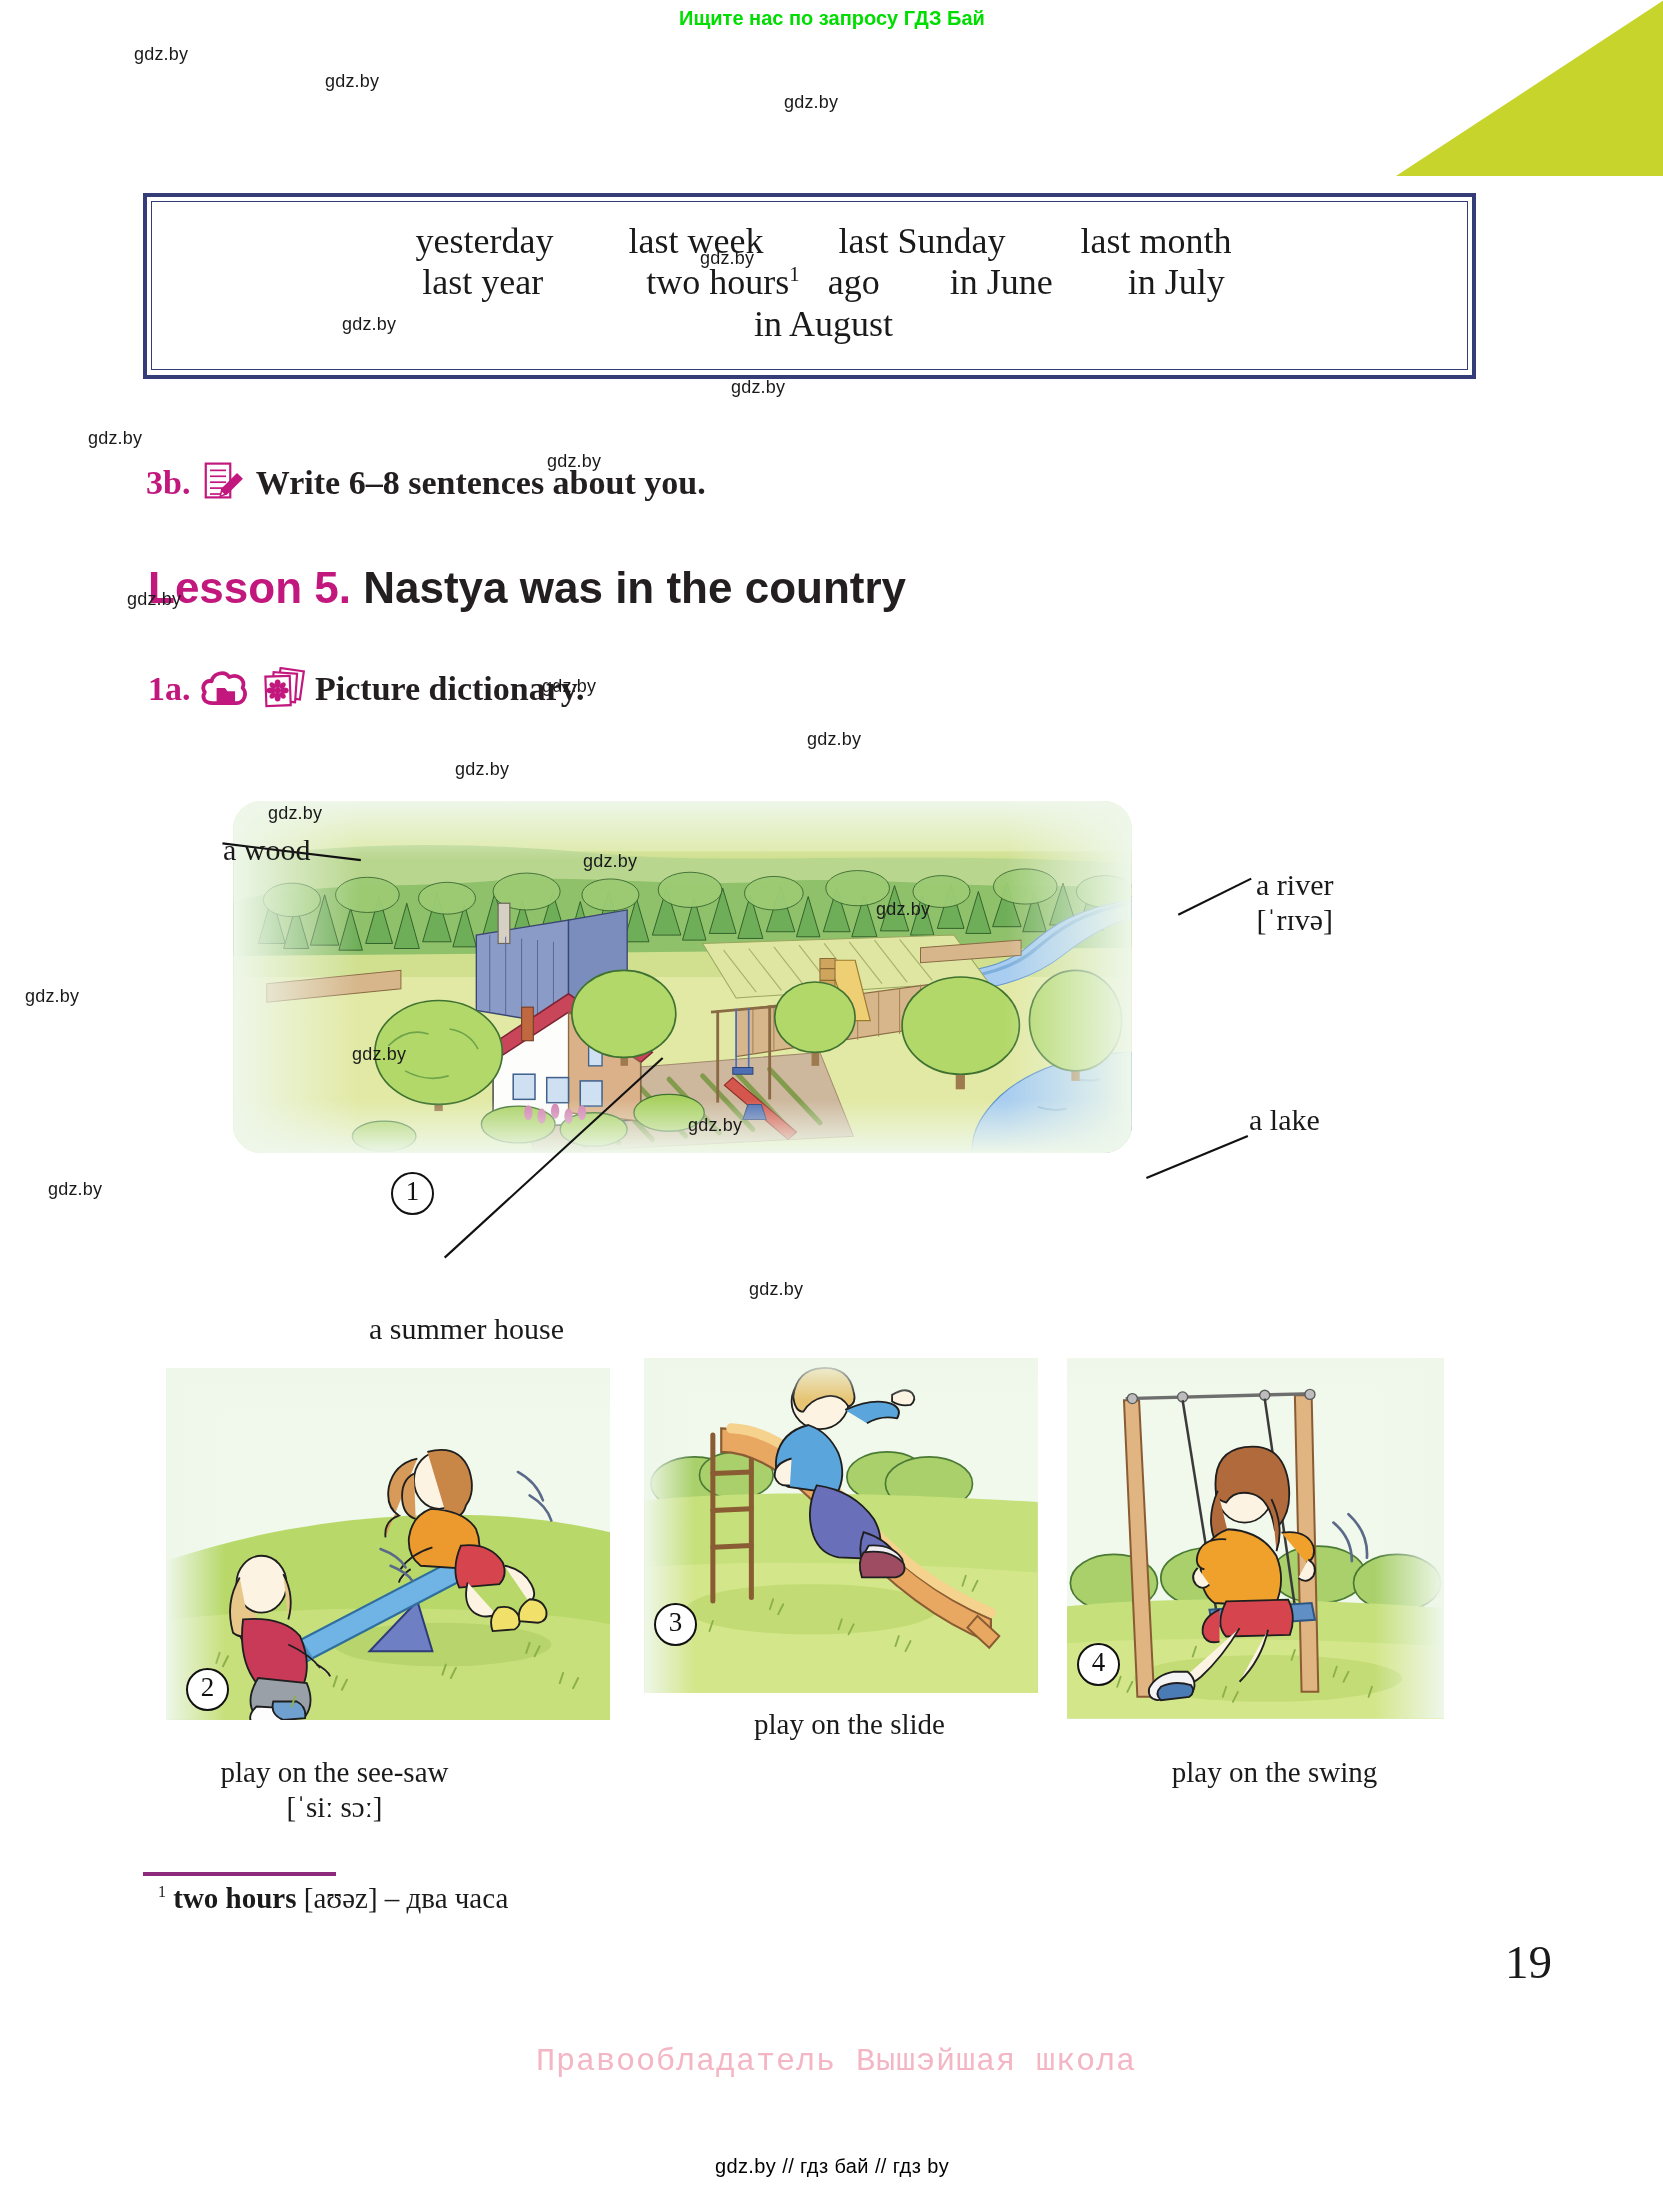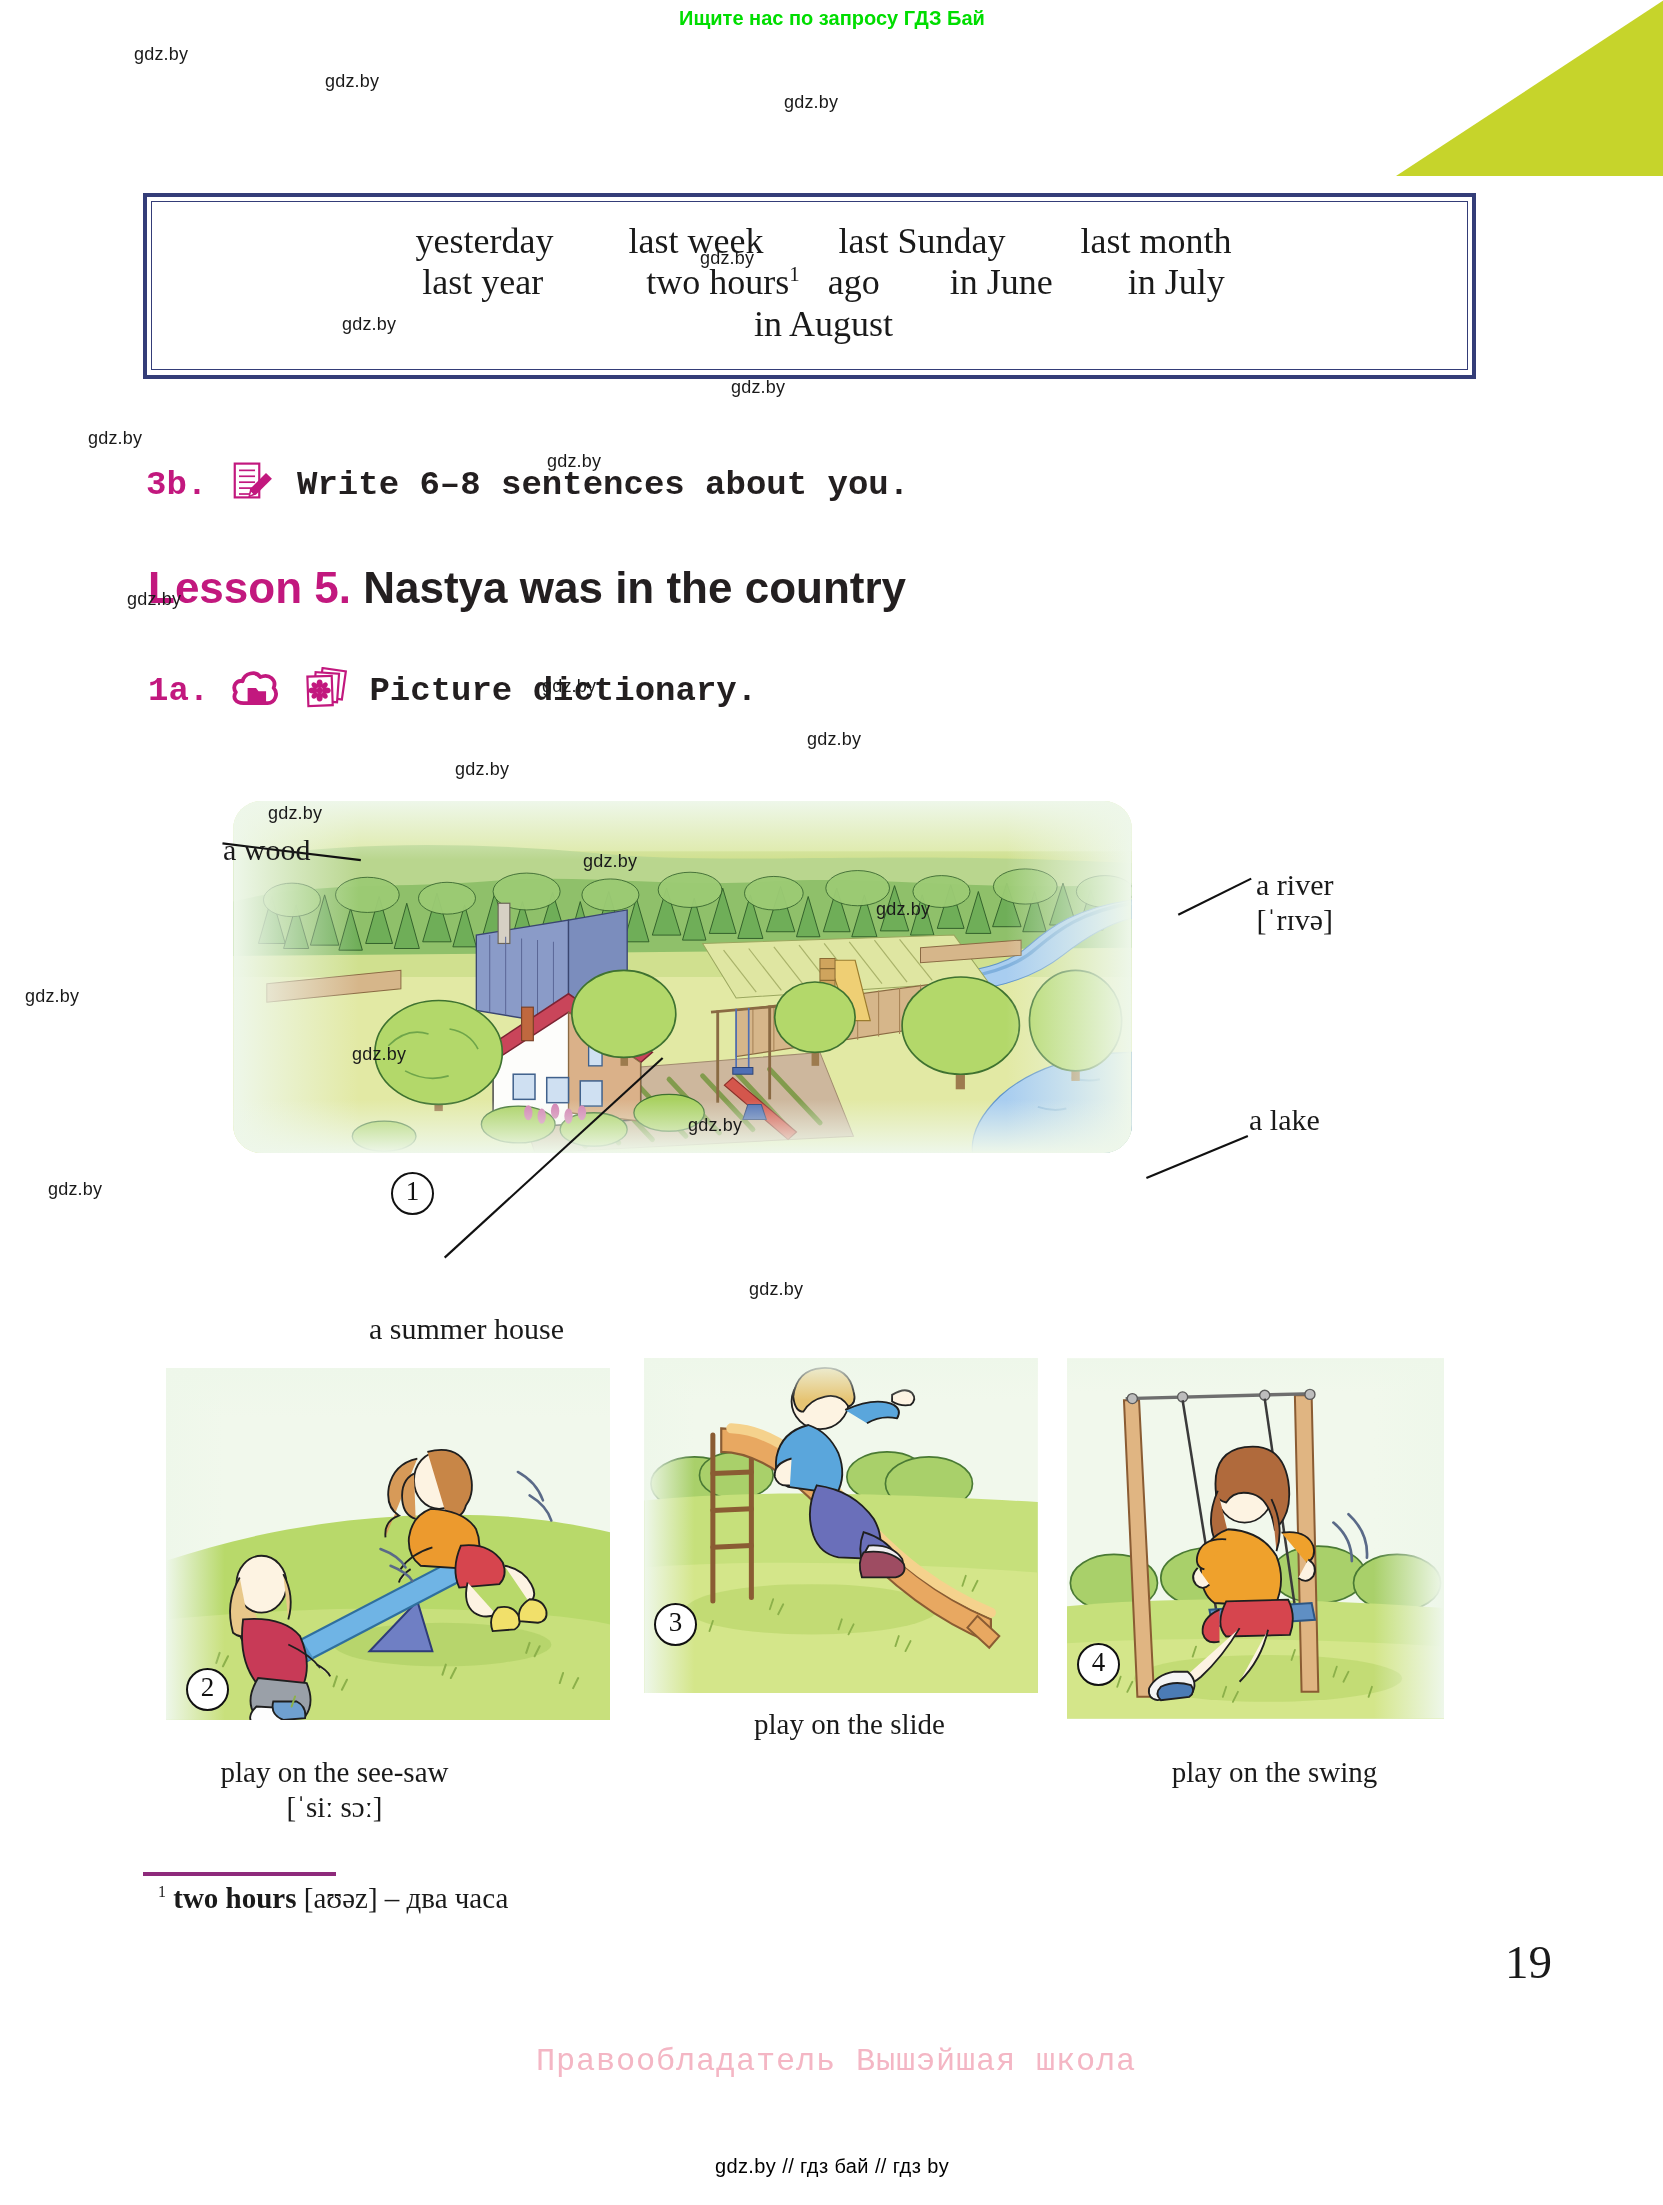--- a/index.html
+++ b/index.html
@@ -42,21 +42,21 @@
     font-size:36px;color:#1a1a1a;line-height:1.16;white-space:nowrap;
   }
   .wordbox-row span{display:inline-block;margin-left:28px;}
   .gap-a{width:47px;display:inline-block;}
   .gap-b{width:42px;display:inline-block;}
   sup.fn{font-size:.58em;vertical-align:super;line-height:0;}
 
   
   .ex-line{
     position:absolute;white-space:nowrap;
-    font-family:Liberation Mono, monospace;font-weight:bold;
+    font-family:Liberation Serif, serif;font-weight:bold;
   }
   .ex-num{color:#c2187e;}
   .ex-text{color:#231f20;}
   .lesson{
     position:absolute;white-space:nowrap;
     font-family:"Liberation Sans",sans-serif;font-weight:bold;font-size:44px;
   }
   .lesson .lbl{color:#c2187e;}
   .lesson .ttl{color:#231f20;text-align:center;}
 

